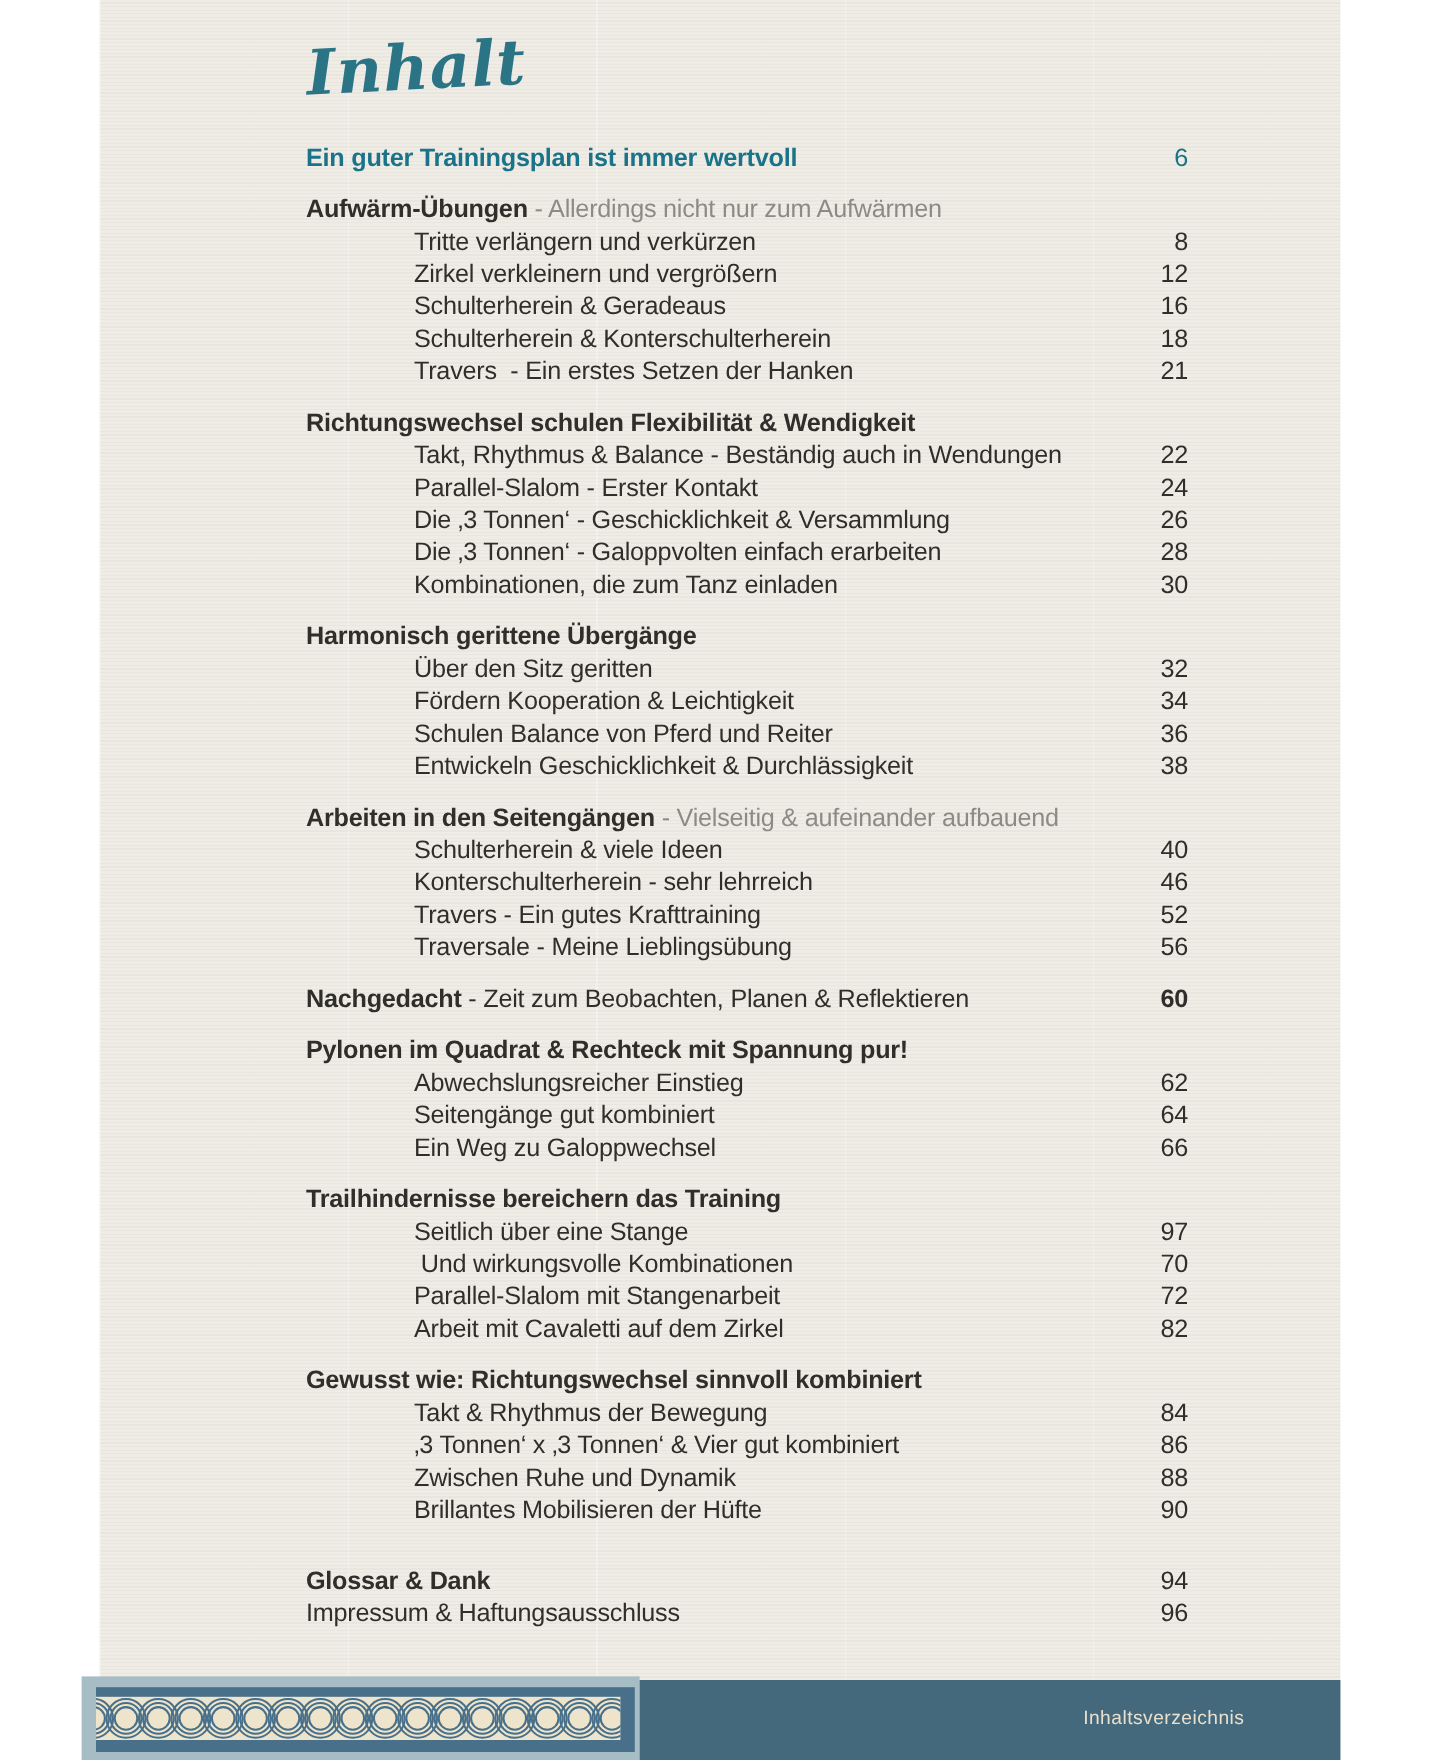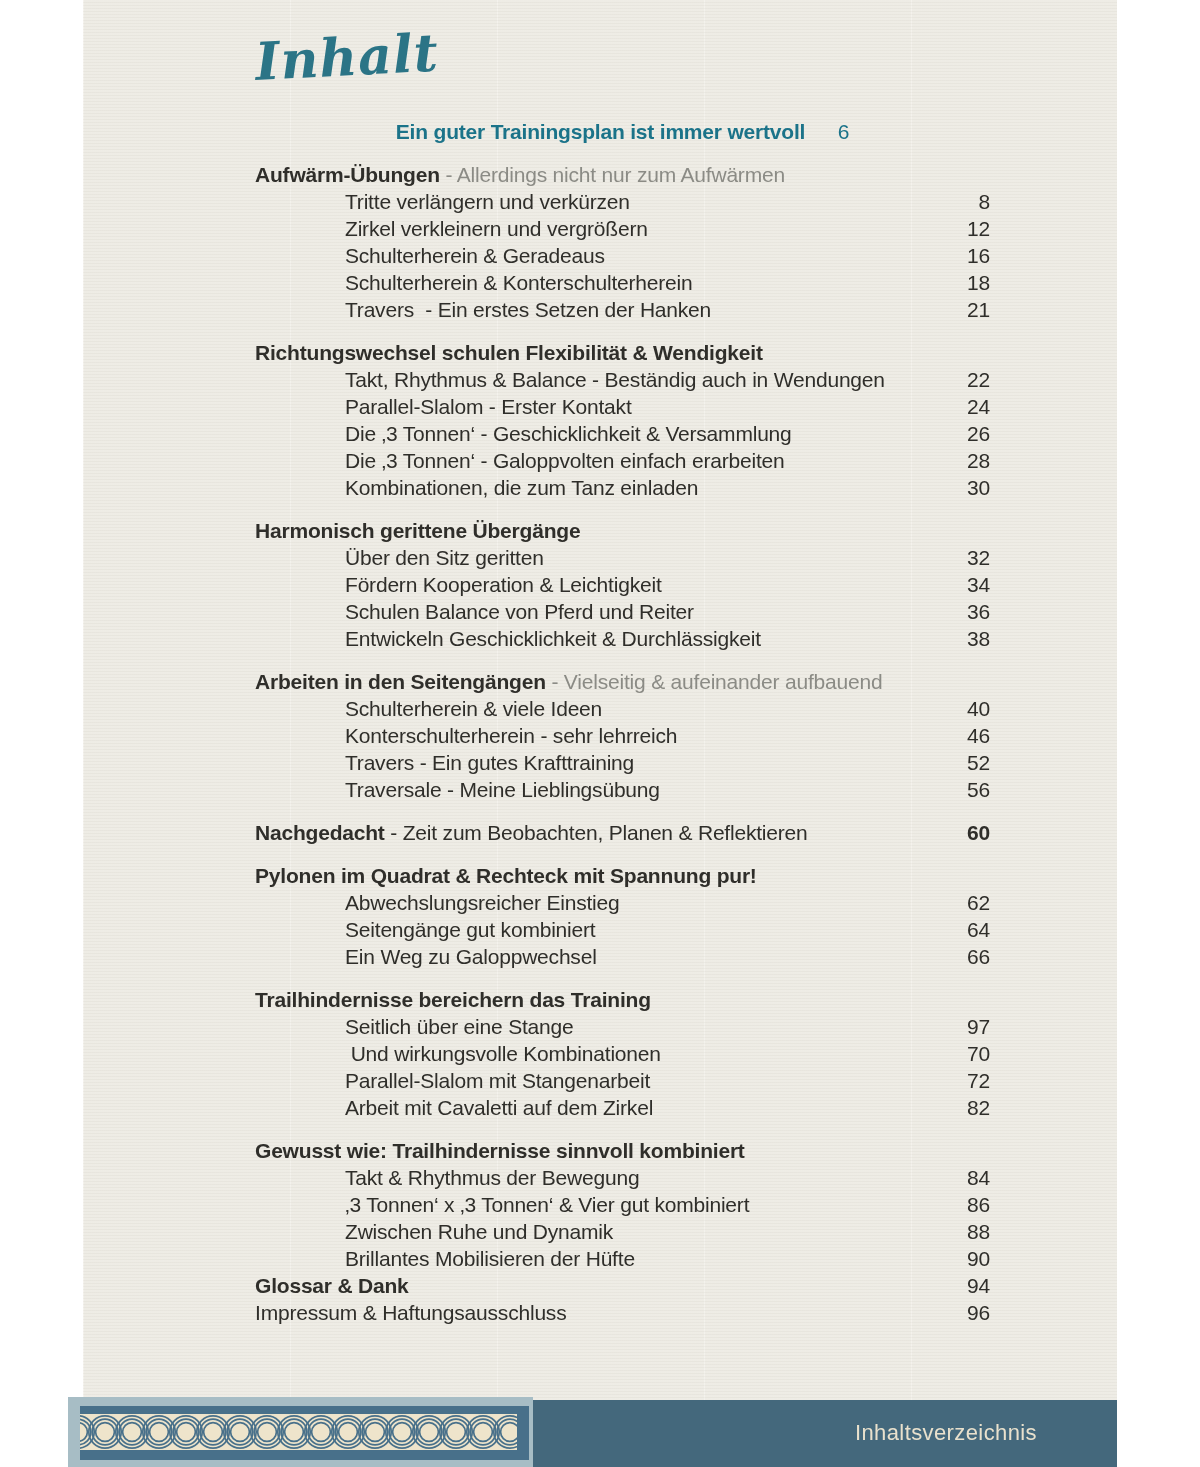--- a/index.html
+++ b/index.html
@@ -29,41 +29,41 @@
   .row { display: flex; justify-content: space-between; align-items: baseline;
     line-height: 27px; font-size: 21px; color: #2f2e2a; letter-spacing: -0.2px; }
   .row .label { white-space: pre; }
   .row .page-num { min-width: 44px; text-align: right; flex: none; }
 
   .sec-header { margin-top: 16px; font-weight: bold; }
   .sec-header .subtitle { font-weight: normal; }
   .subtitle-gray { color: #8b8b85; }
   .subtitle-dark { color: #2f2e2a; }
 
-  .feature { color: #1b7389; font-weight: bold; justify-content: center; }
+  .feature { color: #1b7389; font-weight: bold; }
   .feature .page-num { font-weight: normal; }
 
   .item .label { padding-left: 90px; }
   .bold-row { font-weight: bold; }
-  .bold-row .page-num { font-weight: normal; }
+  .bold-row .page-num { font-weight: normal; margin-top: 32px; }
 
   .footer { position: absolute; left: 0; right: 0; bottom: 0; height: 70px; }
 
   .ornament {
     position: absolute; left: -15px; bottom: 0; width: 465px; height: 70px;
     background: #a7bdc5; padding: 9px 4px 7px 12px;
   }
   .ornament-teal { width: 100%; height: 100%; background: #48708a; padding: 8px 12px 10px 0; }
   .ornament-cream { width: 100%; height: 100%; background: #eee4cb; overflow: hidden; position: relative; }
   .ornament-cream svg { position: absolute; left: -6px; top: 0; }
 
   .footer-band {
     position: absolute; left: 450px; right: 0; bottom: 0; height: 67px;
     background: #44687c; color: #e9e1cd;
-    font-size: 22px; line-height: 65px; letter-spacing: 0.4px;
+    font-size: 16px; line-height: 65px; letter-spacing: 0.4px;
     text-align: right; padding-right: 80px;
   }
 </style>
 </head>
 <body>
 
 <div class="paper">
   <div class="content">
     <div class="script-title">Inhalt</div>
     <div id="toc-body">
@@ -193,21 +193,21 @@
         </div>
         <div class="row item">
           <span class="label">Parallel-Slalom mit Stangenarbeit</span>
           <span class="page-num">72</span>
         </div>
         <div class="row item">
           <span class="label">Arbeit mit Cavaletti auf dem Zirkel</span>
           <span class="page-num">82</span>
         </div>
         <div class="row sec-header">
-          <span class="label"><span>Gewusst wie: Trailhindernisse sinnvoll kombiniert</span></span>
+          <span class="label"><span>Gewusst wie: Richtungswechsel sinnvoll kombiniert</span></span>
           <span class="page-num"></span>
         </div>
         <div class="row item">
           <span class="label">Takt &amp; Rhythmus der Bewegung</span>
           <span class="page-num">84</span>
         </div>
         <div class="row item">
           <span class="label">‚3 Tonnen‘ x ‚3 Tonnen‘ &amp; Vier gut kombiniert</span>
           <span class="page-num">86</span>
         </div>

